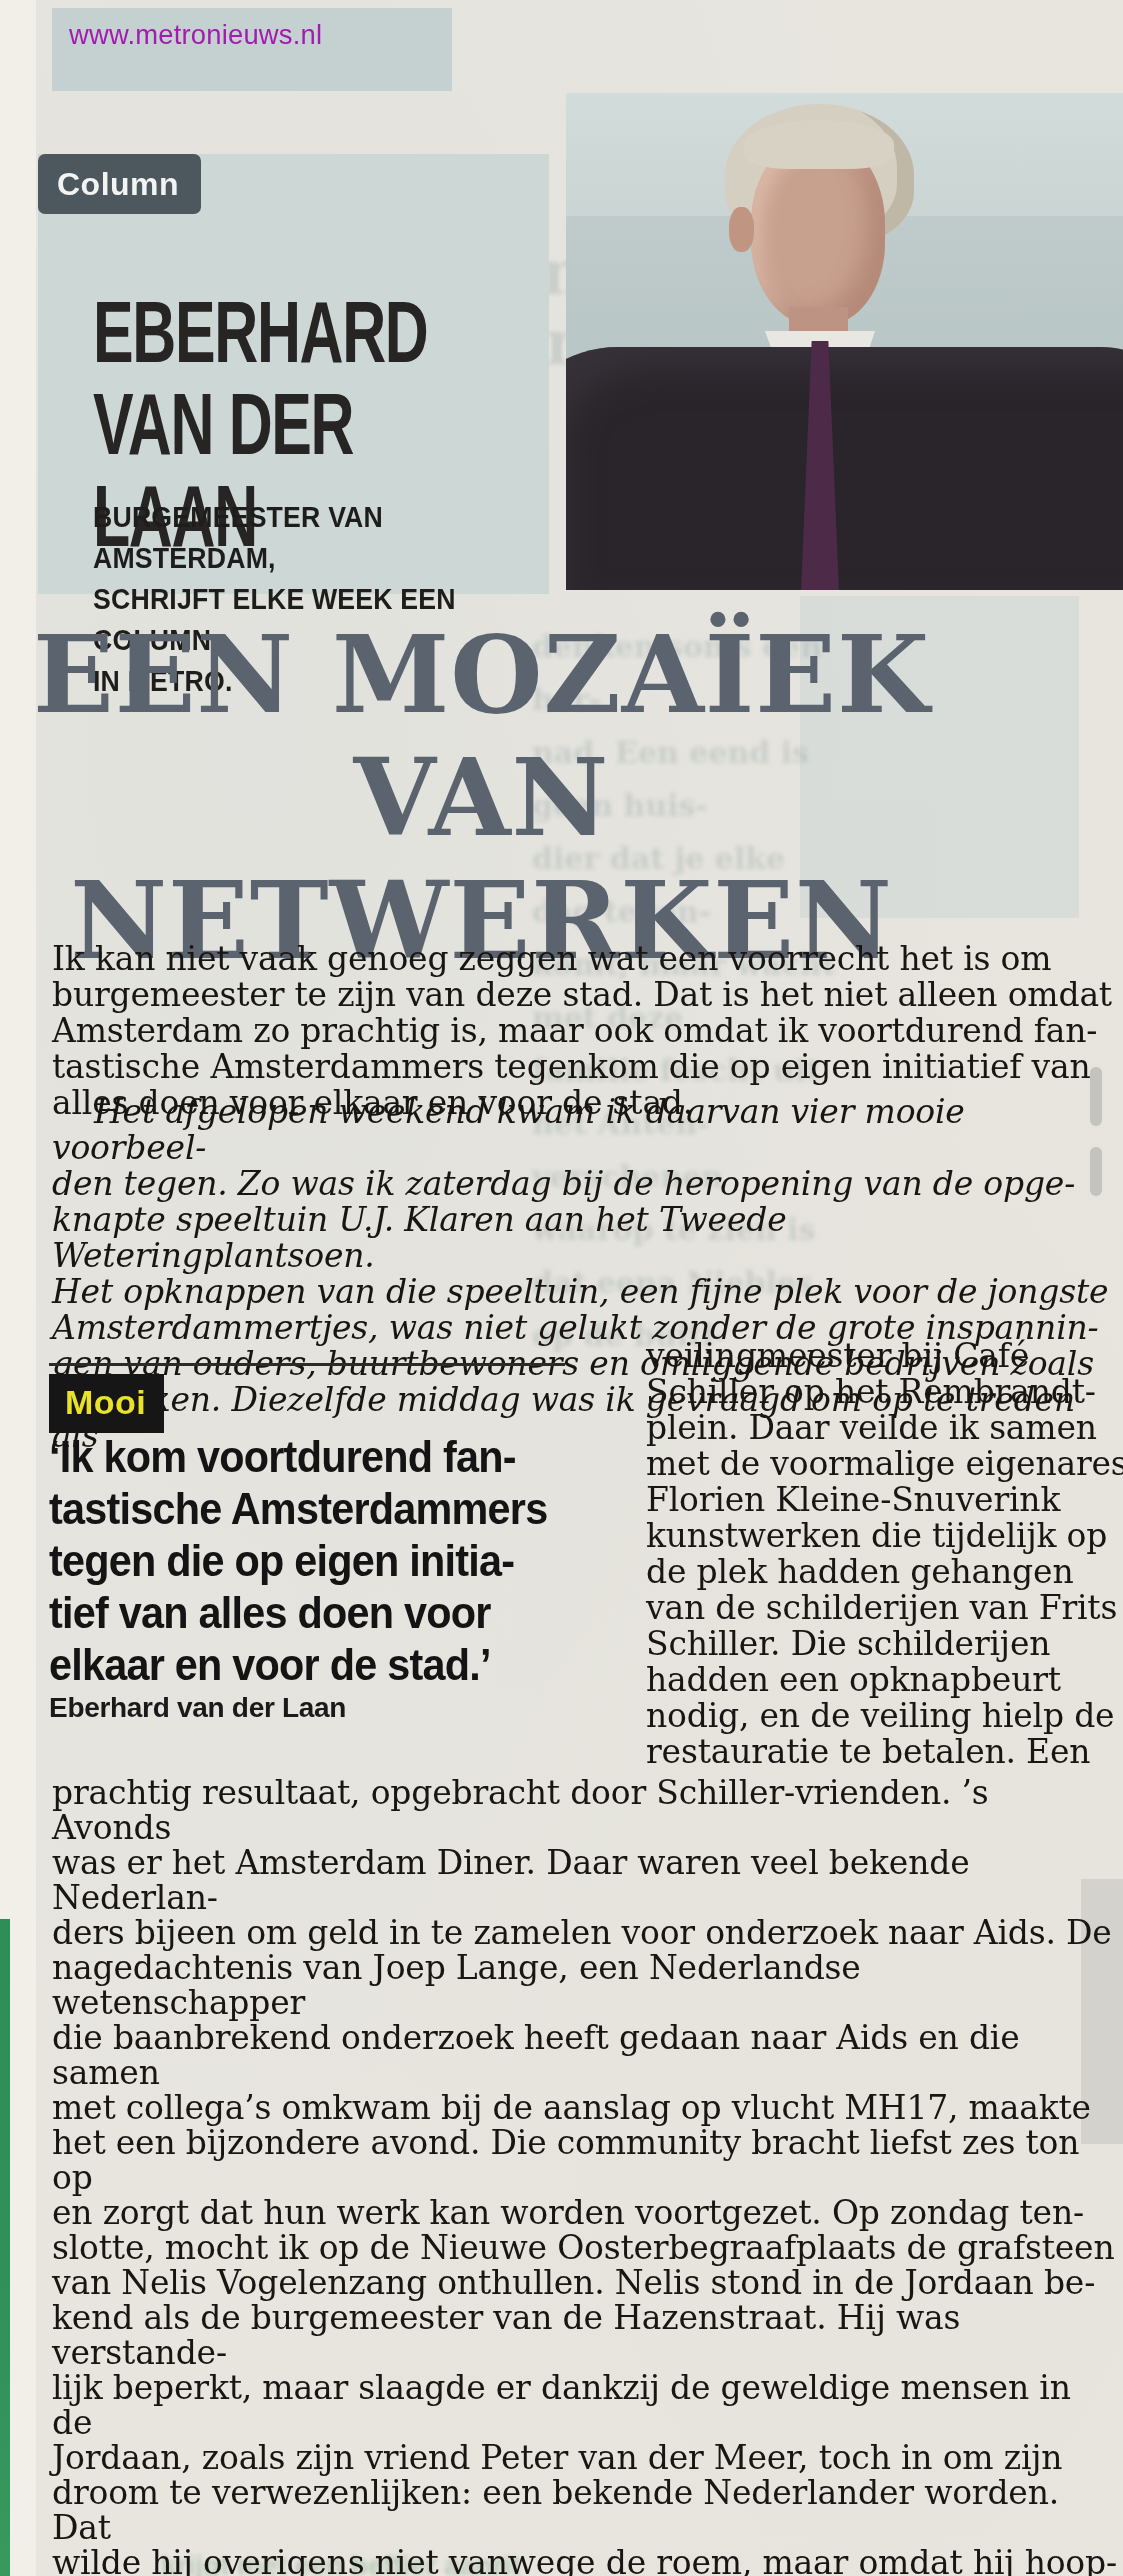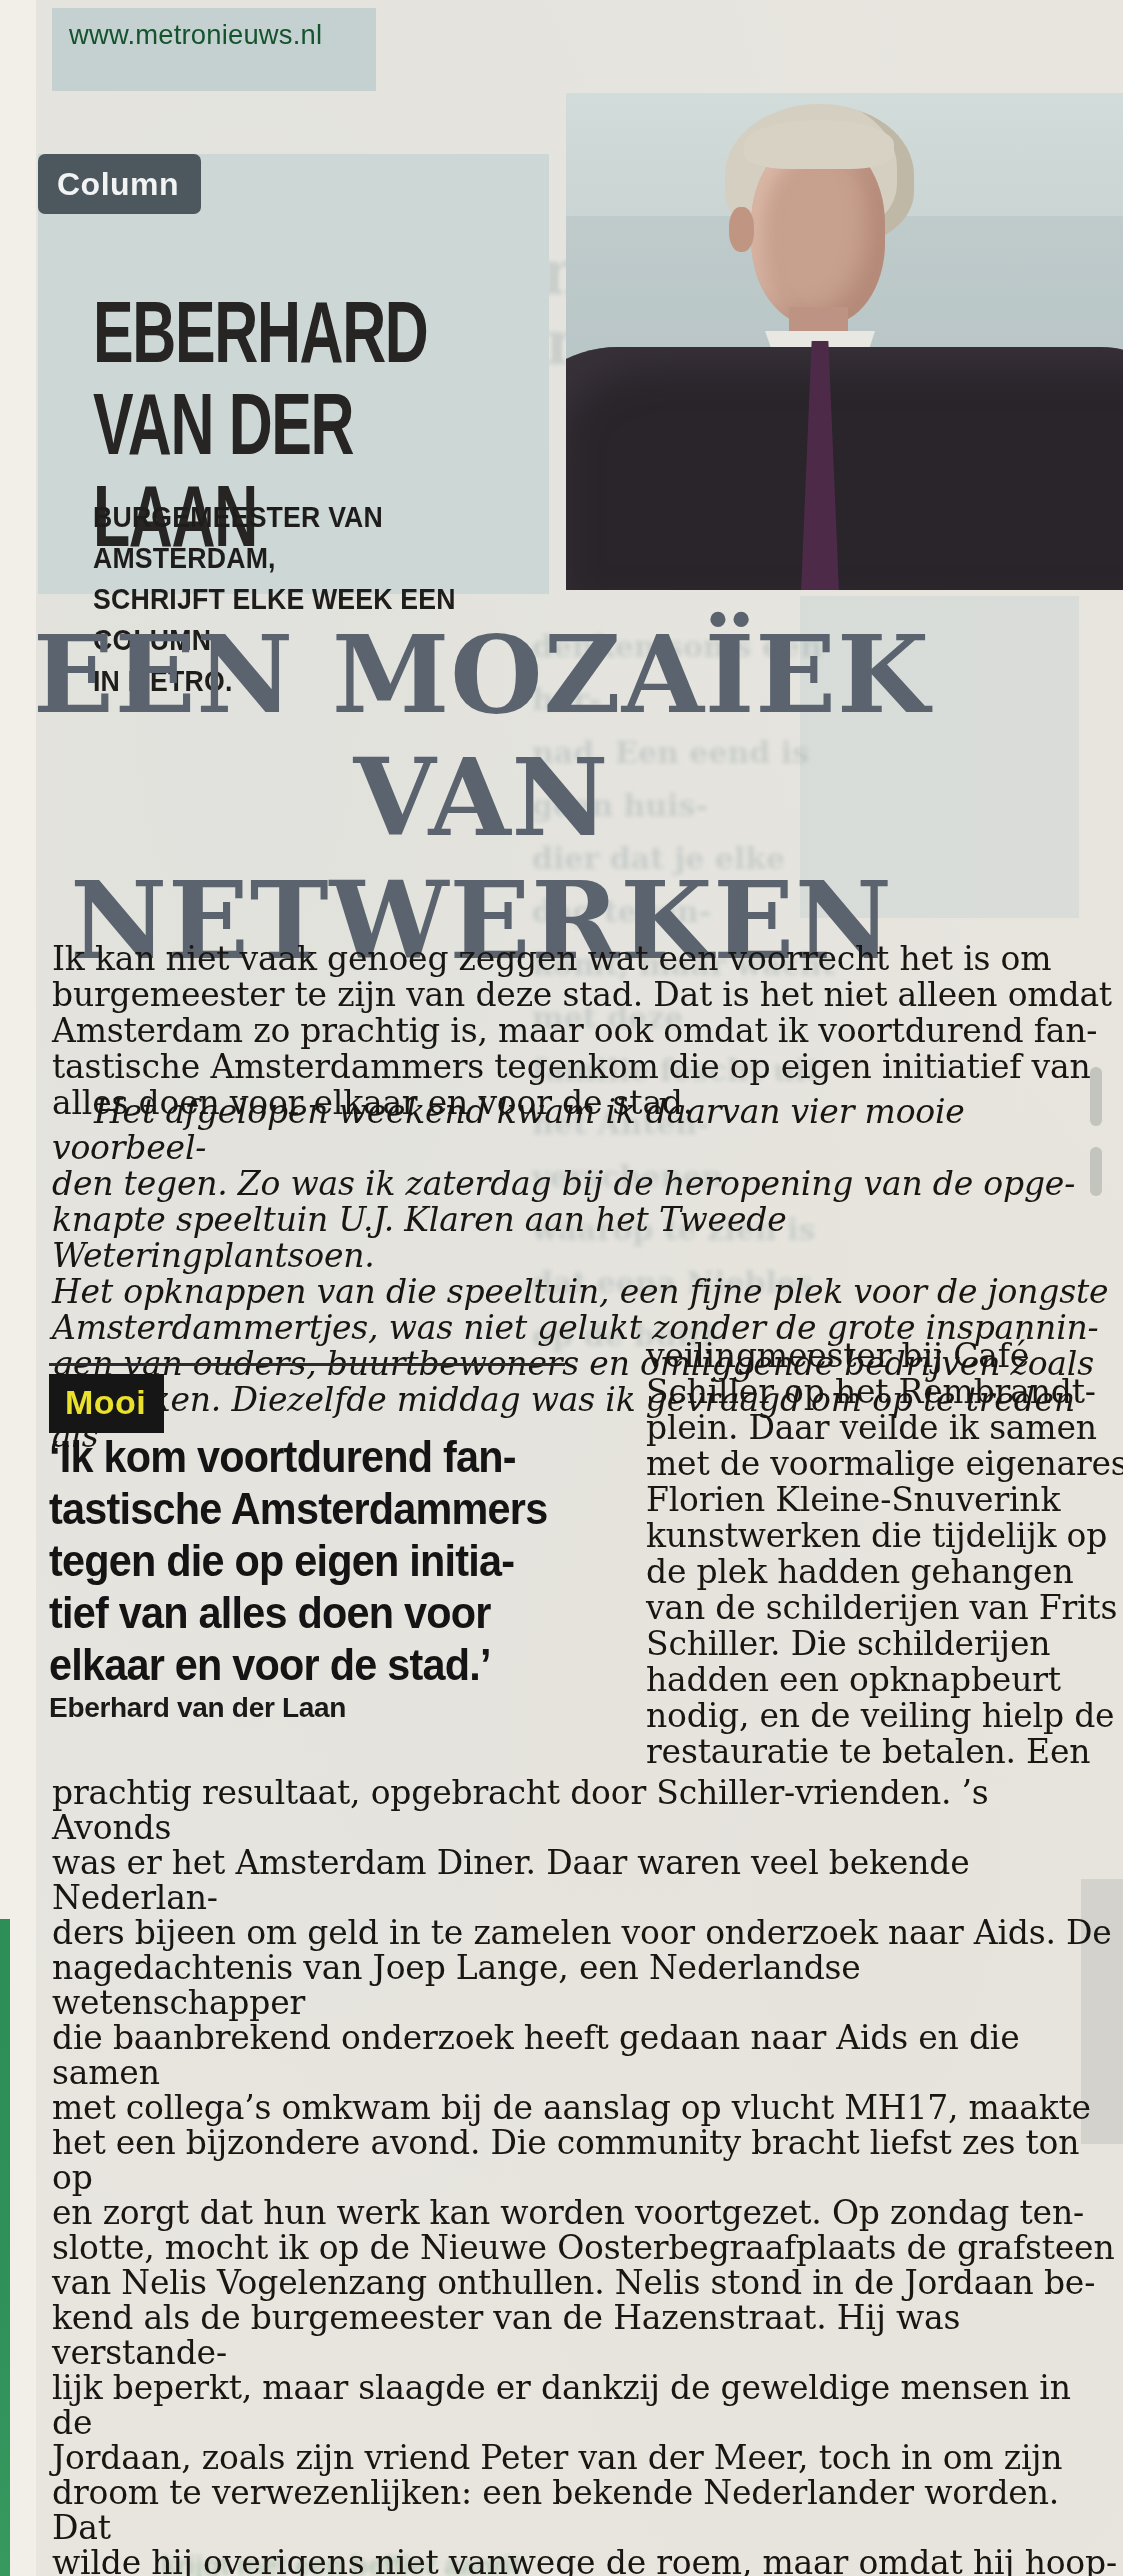--- a/index.html
+++ b/index.html
@@ -15,22 +15,22 @@
   .abs{position:absolute;}
   
   .edge-left{left:0;top:0;width:36px;height:2576px;background:#f2efe8;}
   .green-strip{left:0;top:1919px;width:10.4px;height:657px;
     background:linear-gradient(180deg,#2d8f55,#2f9158 55%,#37995e);}
   .edge-band{left:1081px;top:1879px;width:43px;height:265px;background:rgba(120,130,128,.18);}
   .smudge{background:rgba(70,80,78,.22);border-radius:5.7px;}
   .tint-band{left:800px;top:596px;width:279px;height:322px;background:rgba(199,211,210,.45);}
 
   
-  .masthead{left:52px;top:7.6px;width:324px;height:83px;background:#c5d1d1;
-    color:#14532d;padding:9.5px 0 0 17px;box-sizing:border-box;}
+  .masthead{left:52px;top:7.6px;width:400px;height:83px;background:#c5d1d1;
+    color:#a21caf;padding:9.5px 0 0 17px;box-sizing:border-box;}
   .masthead div{font-size:27.4px;line-height:35px;letter-spacing:0.2px;}
 
   
   .profile-bg{left:38px;top:154px;width:511px;height:440px;background:#cdd8d6;}
   .column-badge{left:0;top:0;width:163px;height:60px;background:#4c575e;
     color:#f2f4f4;font-weight:bold;font-size:32px;line-height:60px;
     padding-left:19px;box-sizing:border-box;letter-spacing:0.5px;border-radius:7px;}
   .name{left:55px;top:132px;color:#262524;font-weight:bold;font-size:87px;
     line-height:92px;letter-spacing:-1.9px;white-space:pre-line;
     transform:scaleX(.70);transform-origin:left top;}

